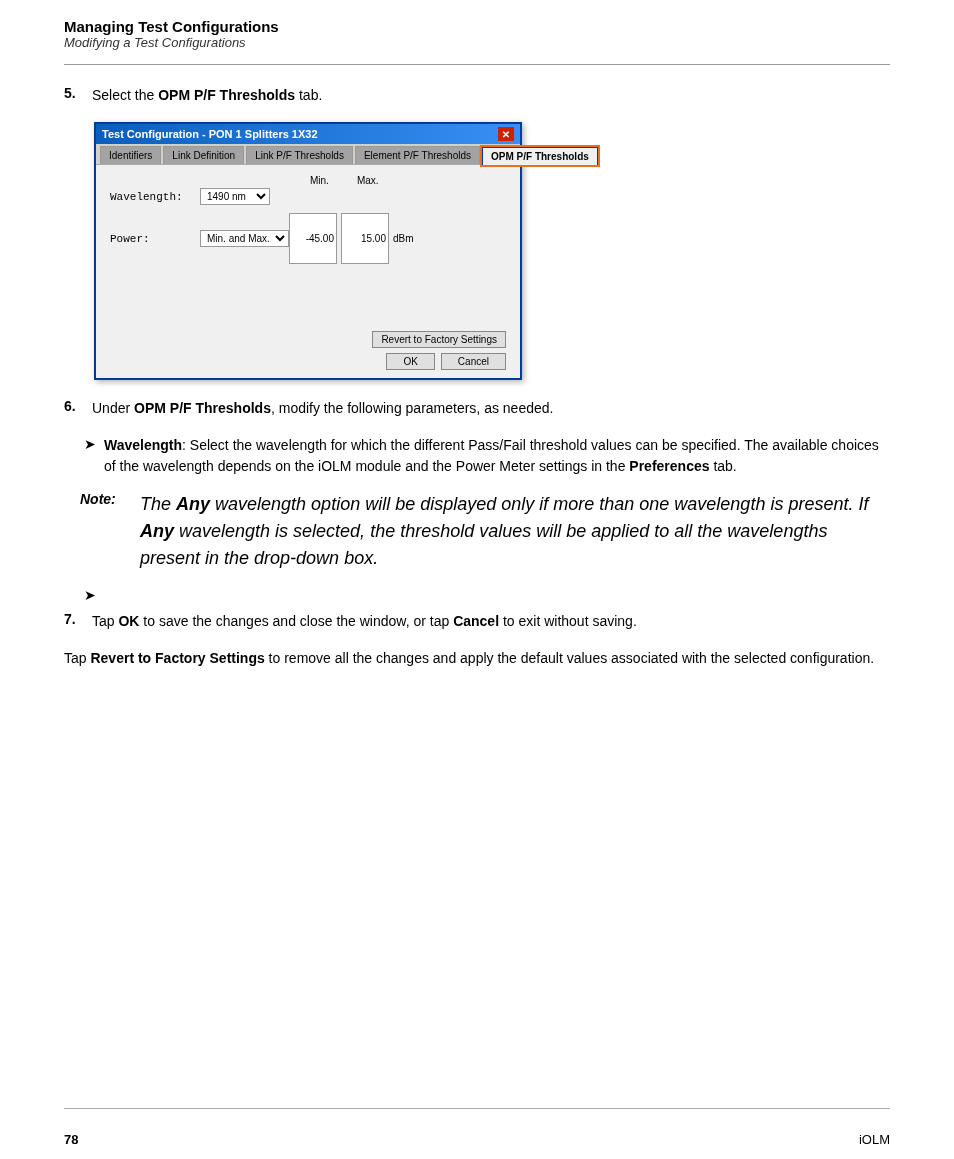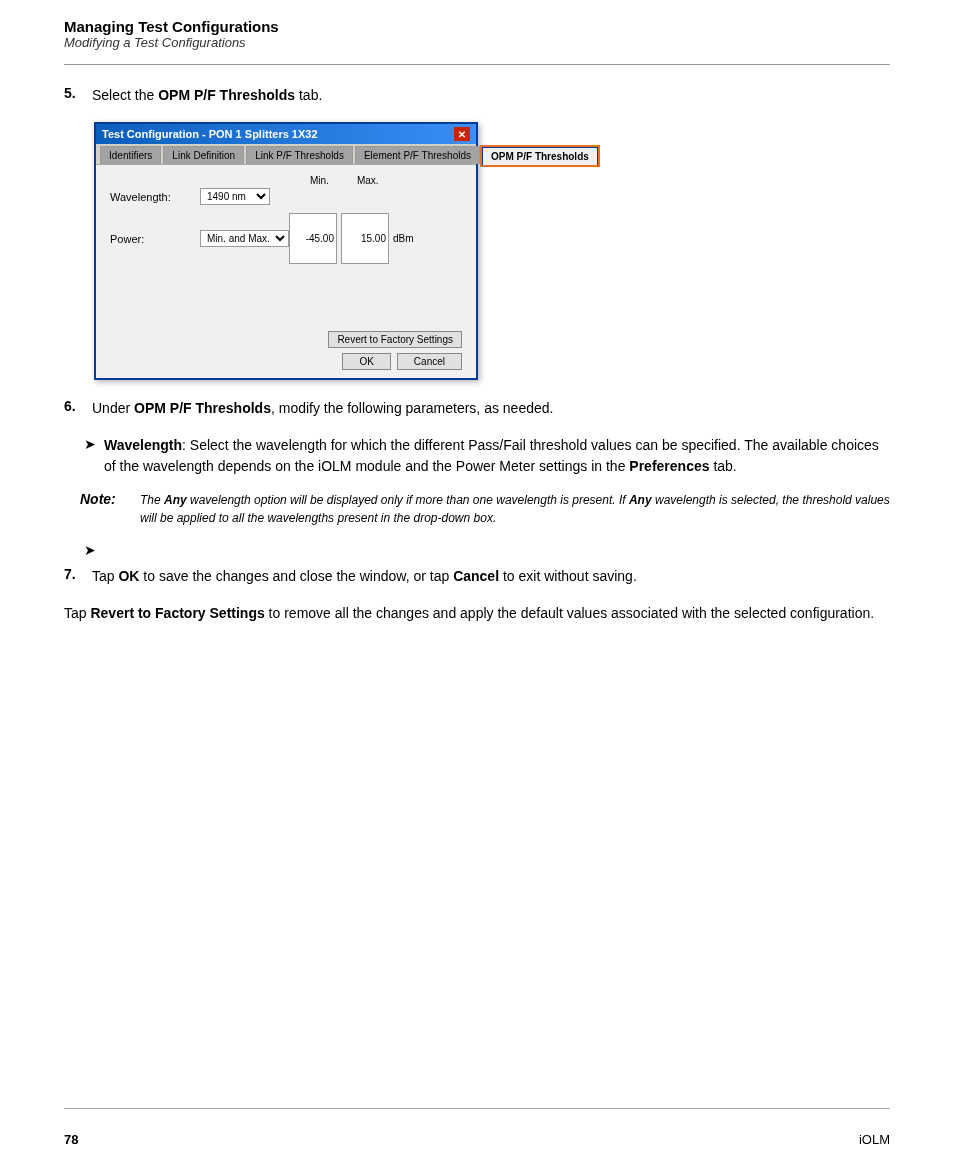--- a/index.html
+++ b/index.html
@@ -57,21 +57,21 @@
     }
 
     
     .dialog-wrapper {
       margin: 10px 0 18px 30px;
     }
 
     
     .win-dialog {
       border: 2px solid #003d99;
-      width: 384px;
+      width: 428px;
       font-size: 11px;
       background: #f0f0f0;
       box-shadow: 2px 2px 6px rgba(0,0,0,0.3);
     }
     .win-titlebar {
       background: linear-gradient(to right, #0a5fbd, #3a8ef5);
       color: #fff;
       padding: 3px 6px;
       display: flex;
       justify-content: space-between;
@@ -126,20 +126,21 @@
     }
 
     .win-row {
       display: flex;
       align-items: center;
       margin-bottom: 8px;
     }
     .win-label {
       width: 90px;
       font-size: 11px;
+      font-family: Liberation Mono, monospace;
     }
     .win-select {
       font-size: 10px;
       padding: 1px 2px;
       border: 1px solid #999;
       background: #fff;
       min-width: 70px;
     }
     .win-input {
       font-size: 10px;
@@ -210,21 +211,21 @@
       margin: 14px 0 14px 16px;
     }
     .note-label {
       font-weight: bold;
       font-style: italic;
       min-width: 60px;
       font-size: 14px;
     }
     .note-text {
       font-style: italic;
-      font-size: 12px;
+      font-size: 18px;
       line-height: 1.5;
     }
     .note-text strong {
       font-weight: bold;
       font-style: italic;
     }
 
     
     .page-footer {
       position: absolute;

